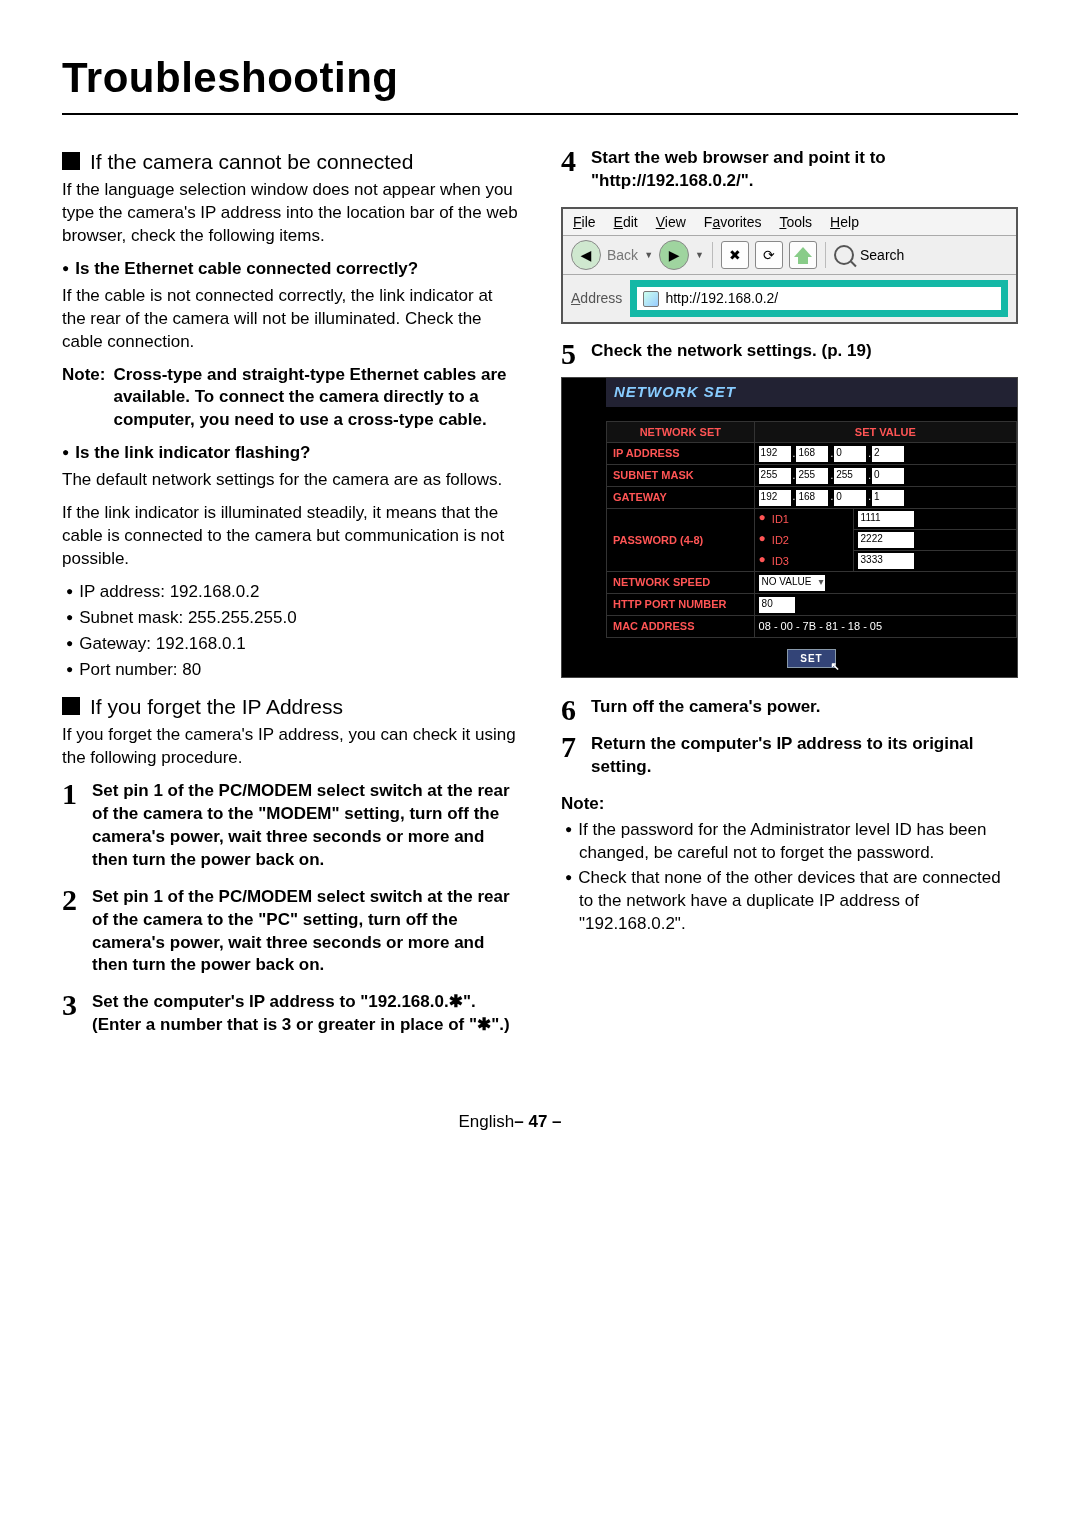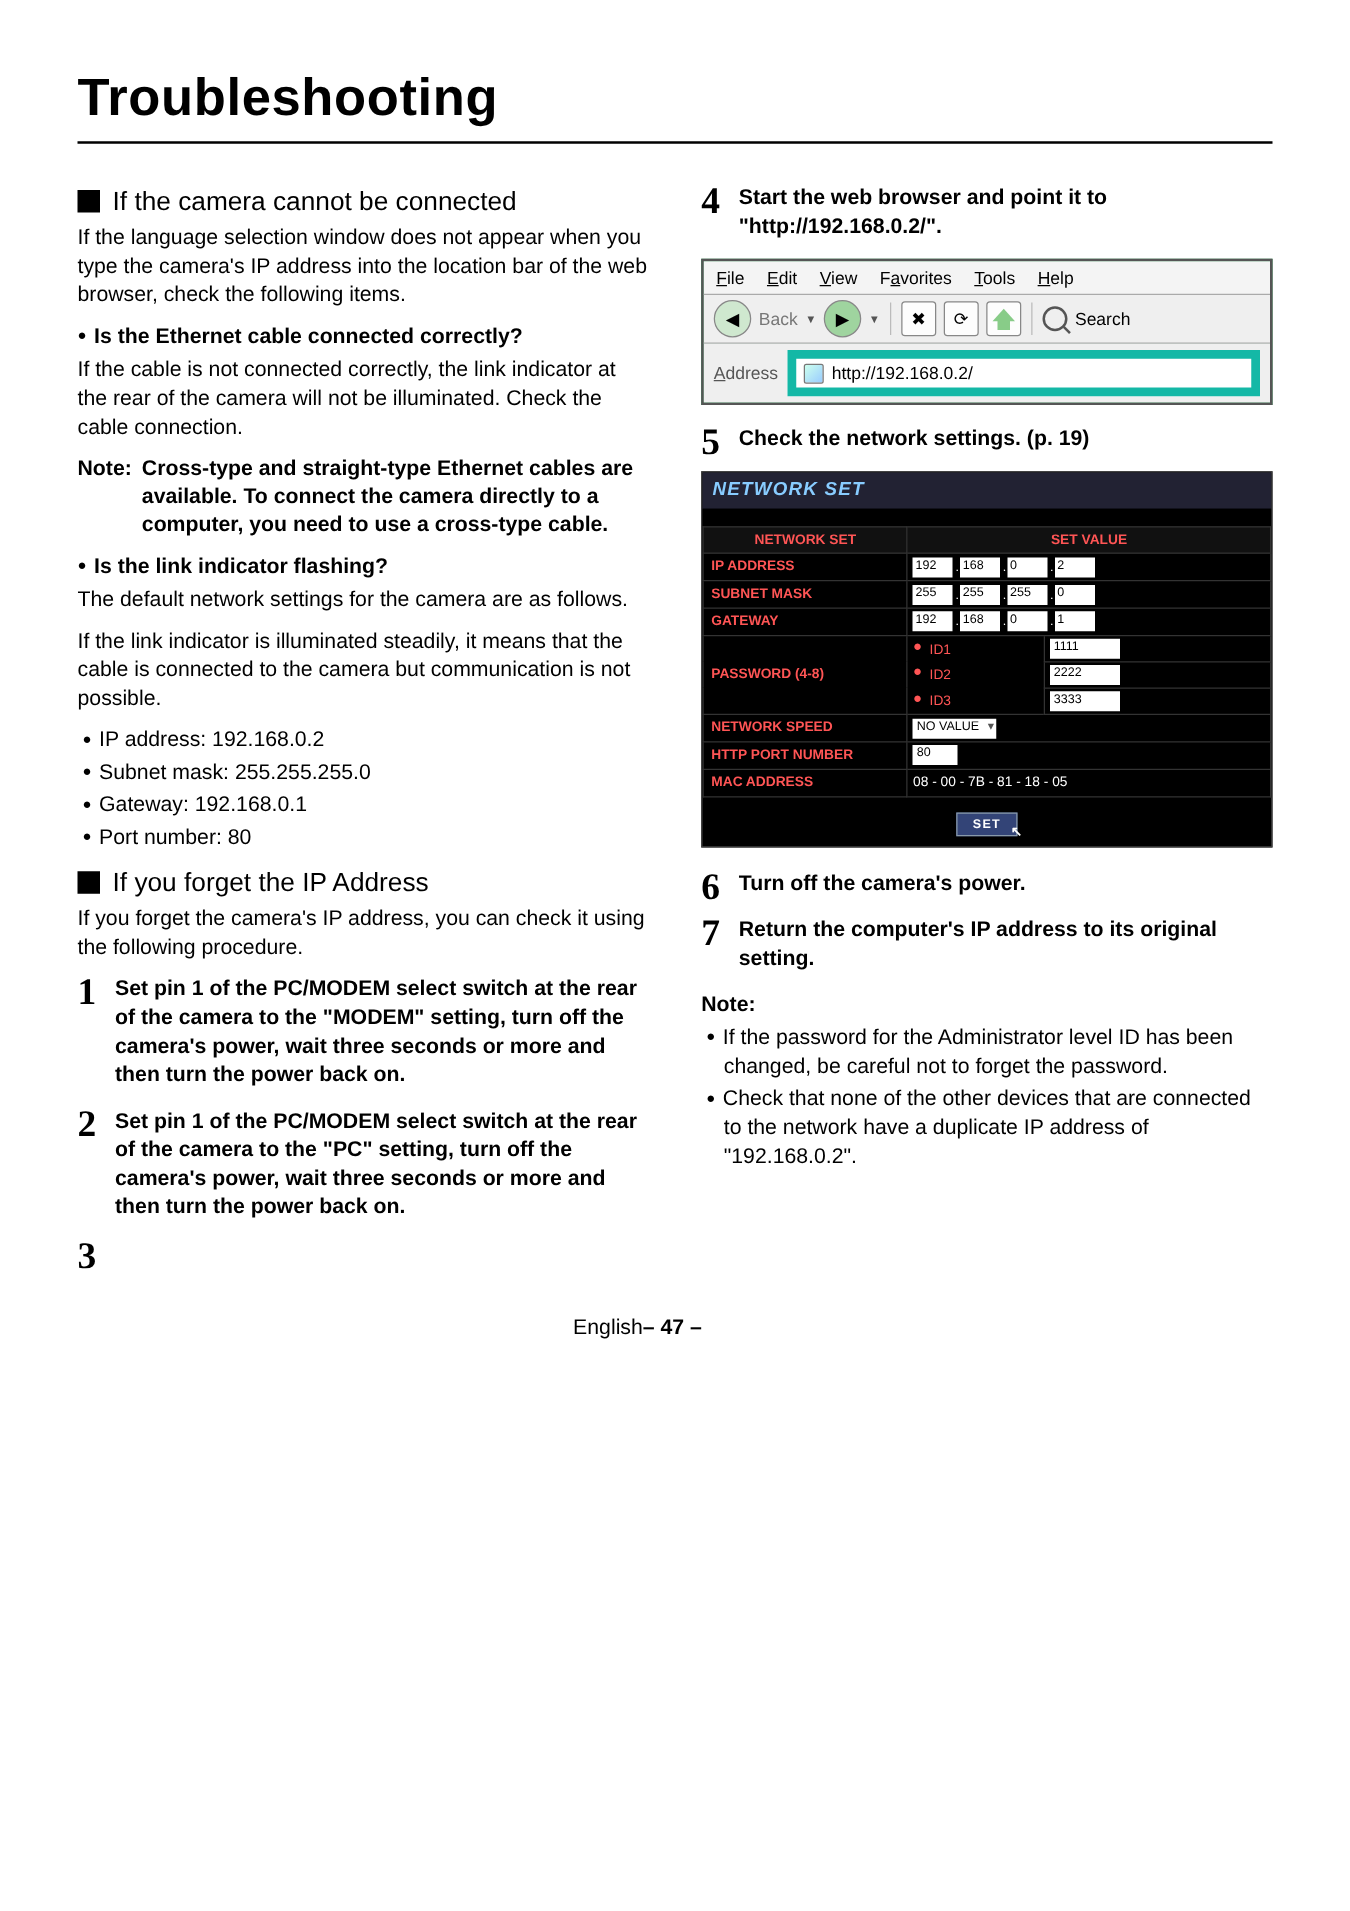--- a/index.html
+++ b/index.html
@@ -33,38 +33,38 @@
   .note-block { display: flex; gap: 8px; margin: 4px 0 10px 0; }
   .note-block .lbl { font-weight: bold; flex: 0 0 auto; }
   .note-block .body { flex: 1; font-weight: bold; }
   ol.steps { list-style: none; padding: 0; margin: 0; counter-reset: step; }
   ol.steps > li { position: relative; padding-left: 30px; margin: 10px 0 14px 0; font-weight: bold; }
   ol.steps > li .num { position: absolute; left: 0; top: -6px; font-size: 30px; font-weight: bold; font-family: "Times New Roman", serif; }
   .footer { display: flex; justify-content: center; align-items: center; margin-top: 60px; font-size: 17px; }
   .footer .pg { font-weight: bold; }
 
   
-  .browser { border: 2px solid #555; margin: 2px 0 16px 0; font-size: 14px; background: #15803d; text-align: right; }
+  .browser { border: 2px solid #555; margin: 2px 0 16px 0; font-size: 14px; background: #fdba74; text-align: right; }
   .browser .menubar { display: flex; gap: 18px; padding: 4px 10px; border-bottom: 1px solid #aaa; background: #f4f4f4; }
   .browser .menubar span { }
   .browser .menubar span u { text-decoration: underline; }
   .browser .tbar { display: flex; align-items: center; gap: 6px; padding: 4px 8px; border-bottom: 1px solid #aaa; background: #efefef; }
   .tbtn { width: 26px; height: 26px; border: 1px solid #888; border-radius: 3px; background: #fdfdfd; display: flex; align-items: center; justify-content: center; font-size: 14px; }
   .tbtn.round { border-radius: 50%; width: 28px; height: 28px; }
   .tbtn.green { background: #cfe8cf; }
   .tbtn.greenf { background: #9fd49f; }
   .tri { font-size: 9px; color: #555; }
   .sep { width: 1px; height: 26px; background: #bbb; margin: 0 2px; }
   .addr-row { display: flex; align-items: center; gap: 8px; padding: 5px 8px; background: #efefef; }
   .addr-row .lbl { color: #555; }
   .addr-row .addrbox { flex: 1; background: #fff; border: 7px solid #14b8a6; padding: 2px 6px; display: flex; align-items: center; gap: 6px; }
   .ieicon { width: 14px; height: 14px; border: 1px solid #777; border-radius: 2px; display:inline-block; background: linear-gradient(135deg,#cfe,#9cf); }
 
   
-  .netset { border: 1px solid #444; background: #000; margin: 4px 0 18px 0; }
+  .netset { border: 1px solid #444; background: #000; margin: 4px 0 18px 0; padding-left: 44px; }
   .netset .ns-title { color: #8cf; font-style: italic; font-weight: bold; padding: 4px 8px; font-size: 15px; background: #223; letter-spacing: 1px; }
   .netset .ns-band { height: 14px; background: #000; }
   .netset table { width: 100%; border-collapse: collapse; font-size: 11px; color: #f33; background: #000; }
   .netset th { color: #f55; border: 1px solid #333; padding: 3px 6px; font-weight: bold; text-align: center; background: #111; }
   .netset td.lbl { color: #f55; border: 1px solid #333; padding: 3px 6px; text-align: left; font-weight: bold; }
   .netset td.val { border: 1px solid #333; padding: 2px 4px; }
   .netset td.sub { color:#f55; padding:0 4px; text-indent:0; font-weight:normal; }
   .oct { display: inline-block; width: 28px; height: 16px; background: #fff; color: #000; font-size: 10px; padding: 0 2px; margin-right: 1px; text-align: left; vertical-align: middle; }
   .dot { color: #fff; font-size: 10px; margin: 0 1px; }
   .txtin { display:inline-block; background:#fff; color:#000; font-size:10px; padding:0 3px; height:16px; min-width:50px; vertical-align:middle; }
@@ -113,21 +113,21 @@
 
     <div class="sec-head">
       <span class="sq"></span>
       <span class="txt">If you forget the IP Address</span>
     </div>
     <p>If you forget the camera's IP address, you can check it using the following procedure.</p>
 
     <ol class="steps">
       <li><span class="num">1</span><span>Set pin 1 of the PC/MODEM select switch at the rear of the camera to the "MODEM" setting, turn off the camera's power, wait three seconds or more and then turn the power back on.</span></li>
       <li><span class="num">2</span><span>Set pin 1 of the PC/MODEM select switch at the rear of the camera to the "PC" setting, turn off the camera's power, wait three seconds or more and then turn the power back on.</span></li>
-      <li><span class="num">3</span></li>
+      <li><span class="num">3</span><span>Set the computer's IP address to "192.168.0.✱". (Enter a number that is 3 or greater in place of "✱".)</span></li>
     </ol>
   </div>
 
   <div class="col">
     <ol class="steps" style="margin-top:4px;">
       <li><span class="num">4</span><span>Start the web browser and point it to "http://192.168.0.2/".</span></li>
     </ol>
 
     <div class="browser">
       <div class="menubar">

